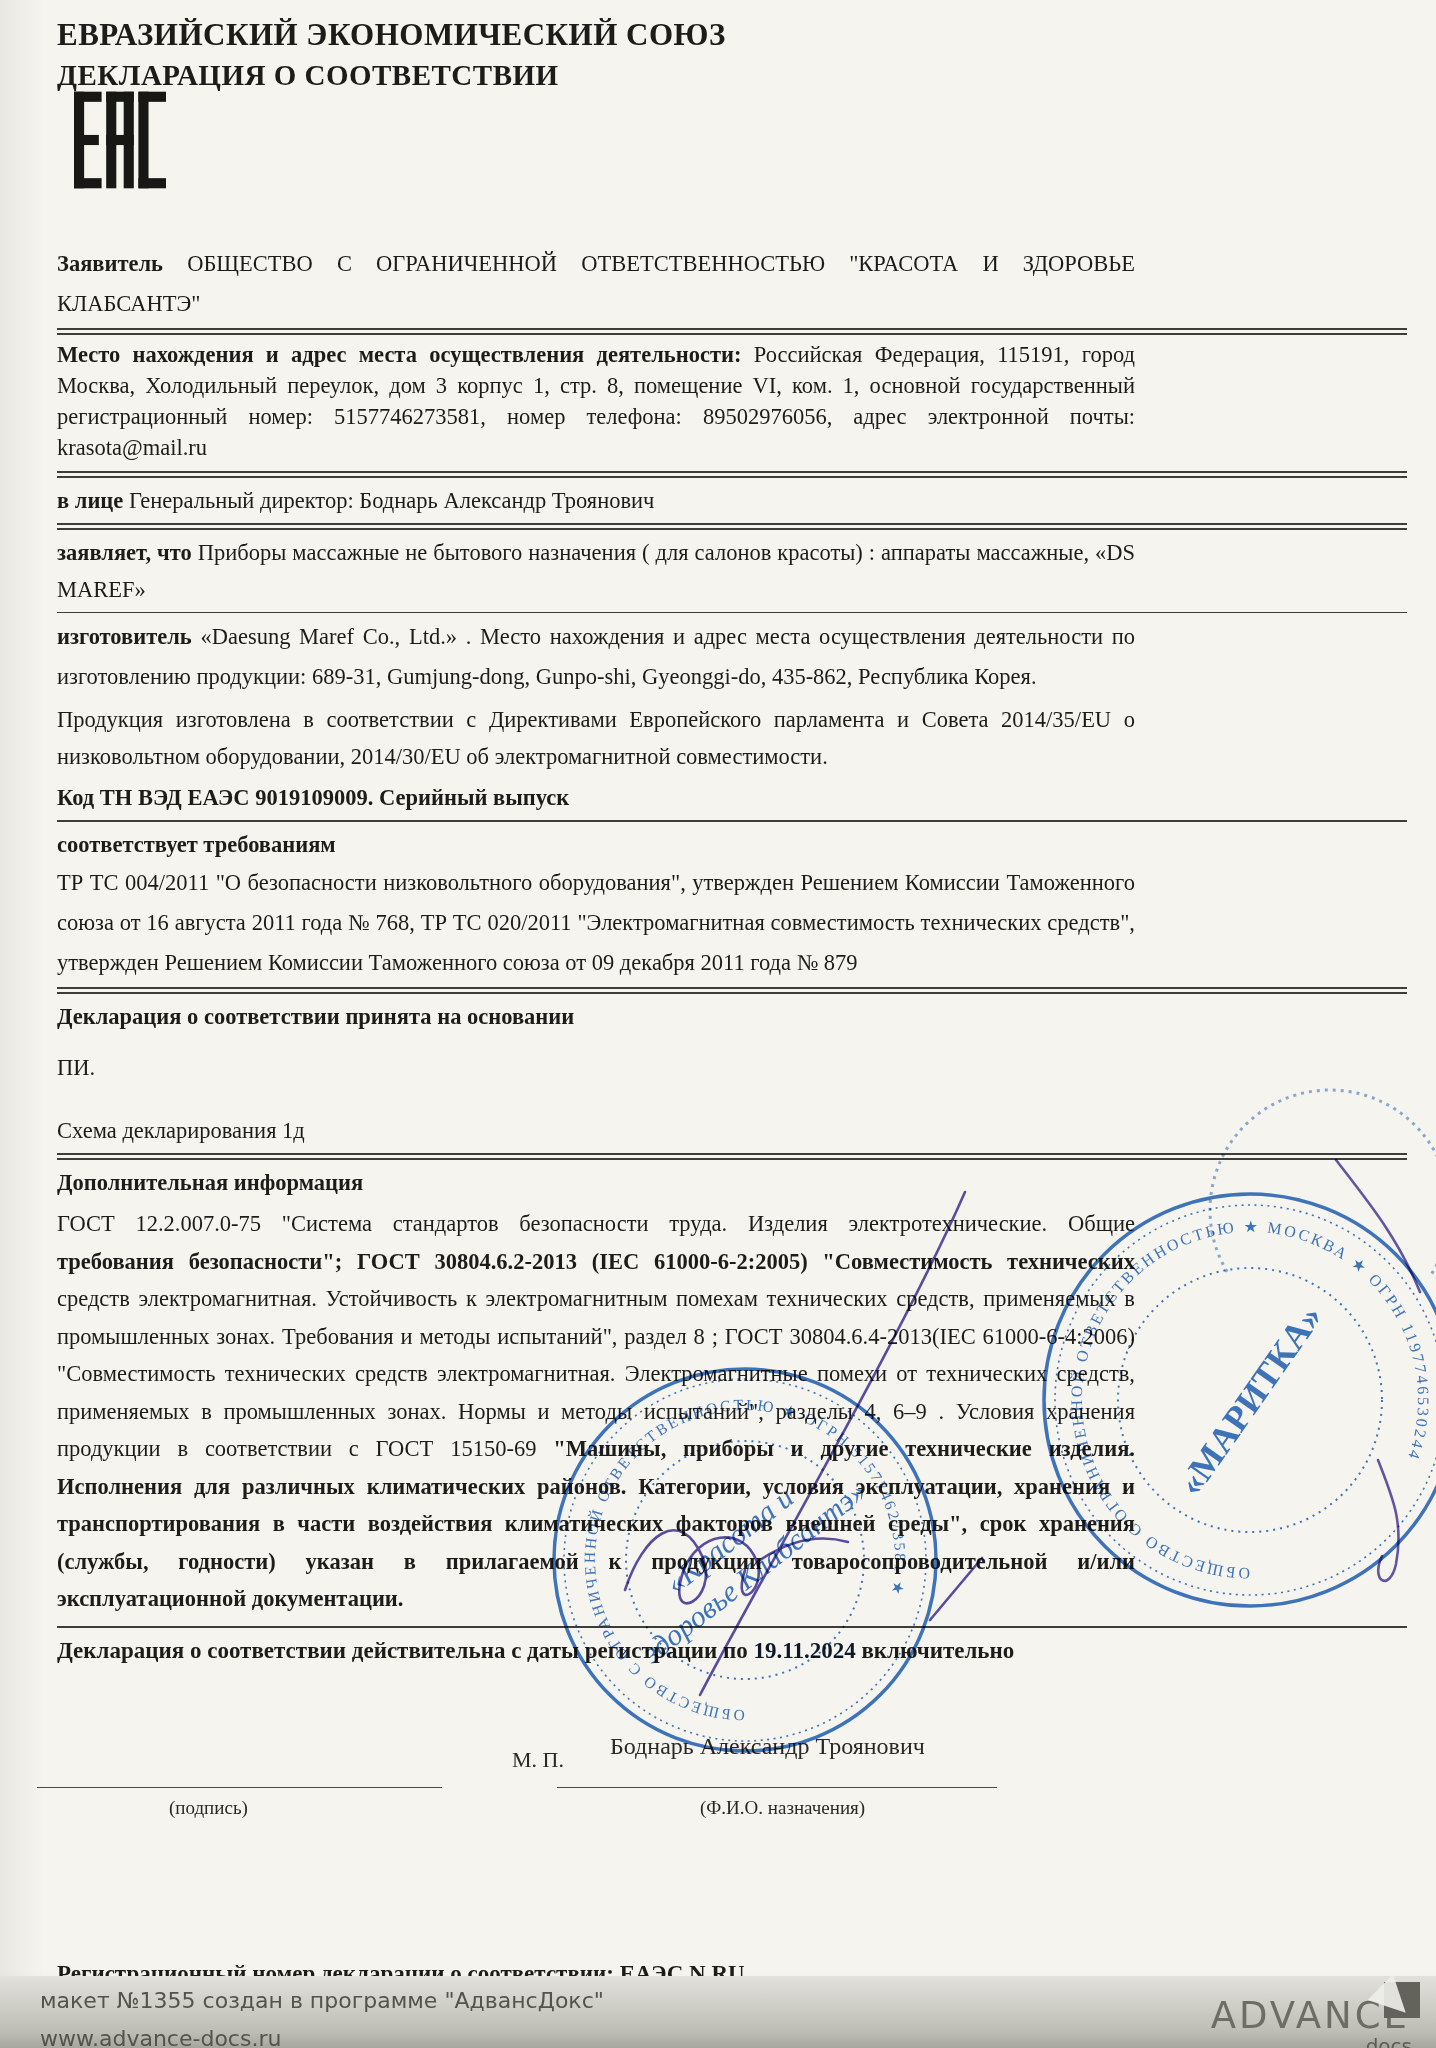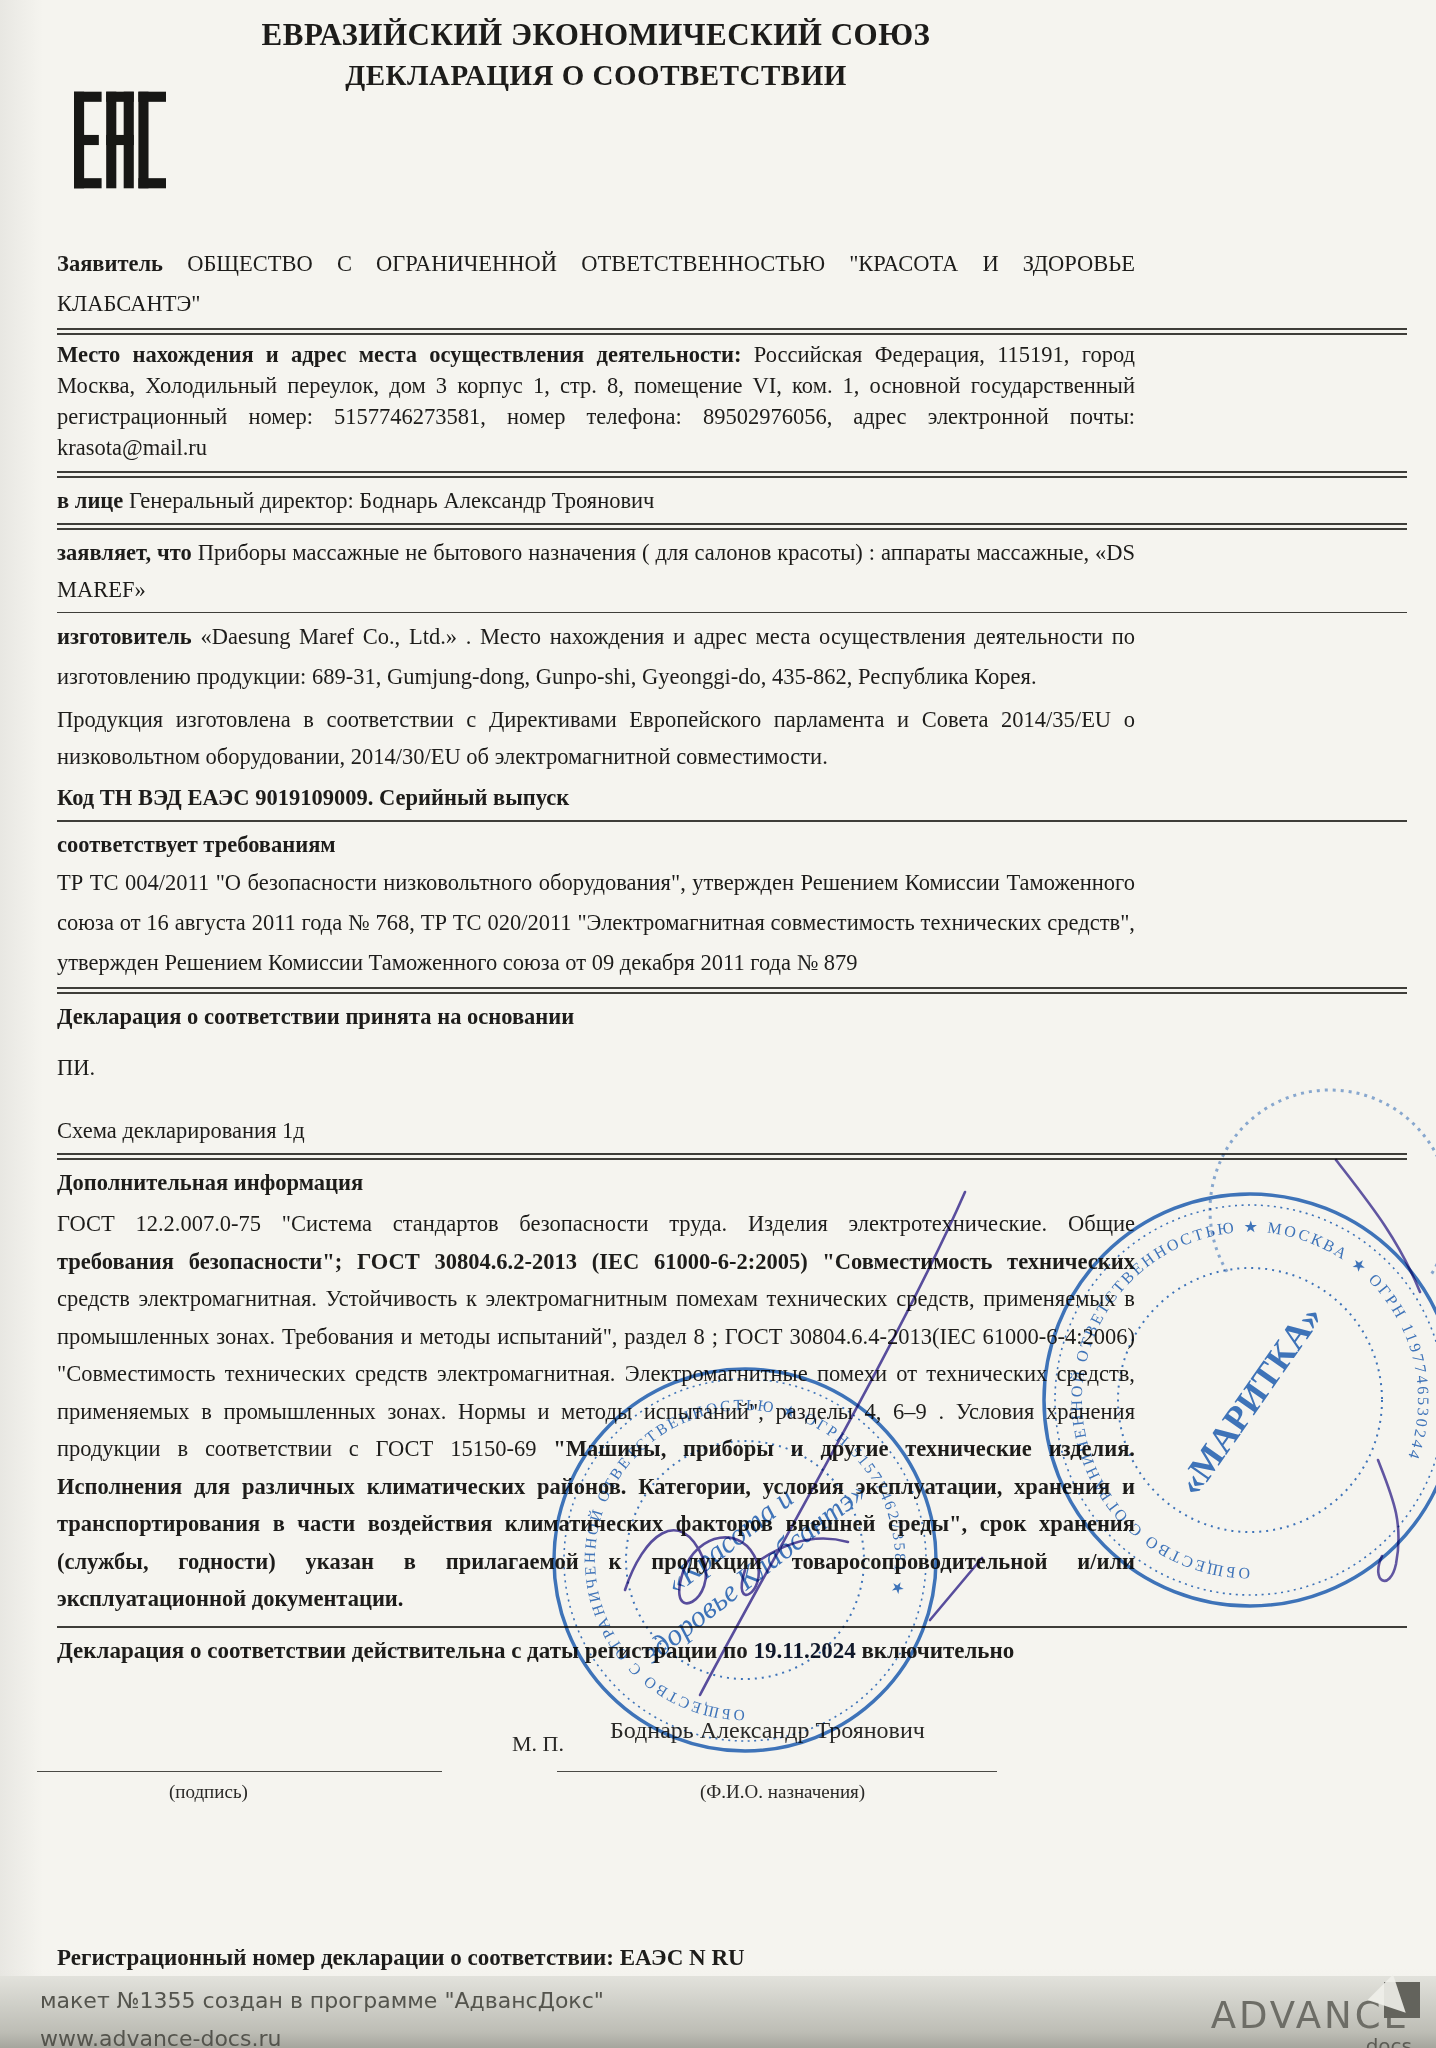--- a/index.html
+++ b/index.html
@@ -5,21 +5,21 @@
   html,body{margin:0;padding:0;background:#d8d8d2;}
   .page{position:relative;width:1436px;height:2048px;margin:0 auto;overflow:hidden;
         background:#f5f4ef;
         font-family:"Liberation Serif", serif;color:#1d1c1a;}
   .page::before{content:"";position:absolute;inset:0;pointer-events:none;
         background:linear-gradient(90deg,rgba(60,60,55,.07),rgba(0,0,0,0) 3%),
                    linear-gradient(0deg,rgba(60,60,55,.05),rgba(0,0,0,0) 4%);}
   .content{position:absolute;left:57px;top:14px;width:1350px;}
   .txt{width:1078px;font-size:22.5px;line-height:37px;text-align:justify;}
   .b{font-weight:bold;}
-  .center{text-align:center;}
+  .center{text-align:left;}
   .hdr{font-weight:bold;font-size:31px;line-height:41px;letter-spacing:.5px;width:1078px;}
   .rule{border-top:2px solid #3e3d39;width:100%;margin:4px 0 4px 0;}
   .rule.thin{border-top-width:1.5px;}
   .rule2{border-top:2px solid #3e3d39;border-bottom:2px solid #3e3d39;height:3px;width:100%;margin:4px 0;}
   .lbl{font-weight:bold;}
   .tight{line-height:31px;}
   .sigblock{position:relative;height:172px;width:1078px;}
   .sigline{position:absolute;border-top:1.5px solid #4a4945;}
   .caption{position:absolute;font-size:19px;color:#2a2927;}
   .footer{position:absolute;left:0;bottom:0;width:1436px;height:72px;
@@ -105,21 +105,21 @@
     <div class="rule2"></div>
 
     <div class="txt lbl">Дополнительная информация</div>
     <div class="txt" style="line-height:37.5px;margin-top:4px"><span>ГОСТ 12.2.007.0-75  "Система стандартов безопасности труда. Изделия электротехнические. Общие </span><span class="b">требования безопасности"; ГОСТ 30804.6.2-2013 (IEC 61000-6-2:2005)  "Совместимость технических </span><span>средств электромагнитная. Устойчивость к электромагнитным помехам технических средств, применяемых в промышленных зонах. Требования и методы испытаний", раздел 8 ; ГОСТ 30804.6.4-2013(IEC 61000-6-4:2006)  "Совместимость технических средств электромагнитная. Электромагнитные помехи от технических средств, применяемых в промышленных зонах. Нормы и методы испытаний", разделы 4, 6–9 . Условия хранения продукции в соответствии с ГОСТ 15150-69 </span><span class="b">"Машины, приборы и другие технические изделия. Исполнения для различных климатических районов. Категории, условия эксплуатации, хранения и транспортирования в части воздействия климатических факторов внешней среды", срок хранения (службы, годности) указан в прилагаемой к продукции товаросопроводительной и/или эксплуатационной документации.</span></div>
     <div class="rule" style="margin-top:8px"></div>
 
     <div class="txt lbl" style="font-size:23px">
       <span>Декларация о соответствии  действительна с даты регистрации по </span><span style="color:#0f172a">19.11.2024</span><span> включительно</span>
     </div>
 
-    <div class="sigblock" style="margin-top:40px">
+    <div class="sigblock" style="margin-top:56px">
       <div class="caption" style="left:455px;top:22px;font-size:22px;">М. П.</div>
       <div class="sigline" style="left:-20px;top:62px;width:405px;"></div>
       <div class="caption" style="left:112px;top:72px;">(подпись)</div>
       <div class="caption" style="left:553px;top:8px;font-size:24px;">Боднарь Александр Троянович</div>
       <div class="sigline" style="left:500px;top:62px;width:440px;"></div>
       <div class="caption" style="left:643px;top:72px;">(Ф.И.О. назначения)</div>
     </div>
 
     <div class="txt lbl" style="margin-top:58px;font-size:23px">Регистрационный номер декларации о соответствии: ЕАЭС N RU</div>
     <div class="txt lbl" style="margin-top:26px;font-size:22px">Дата регистрации декларации о соответствии: 20.11.2019</div>

